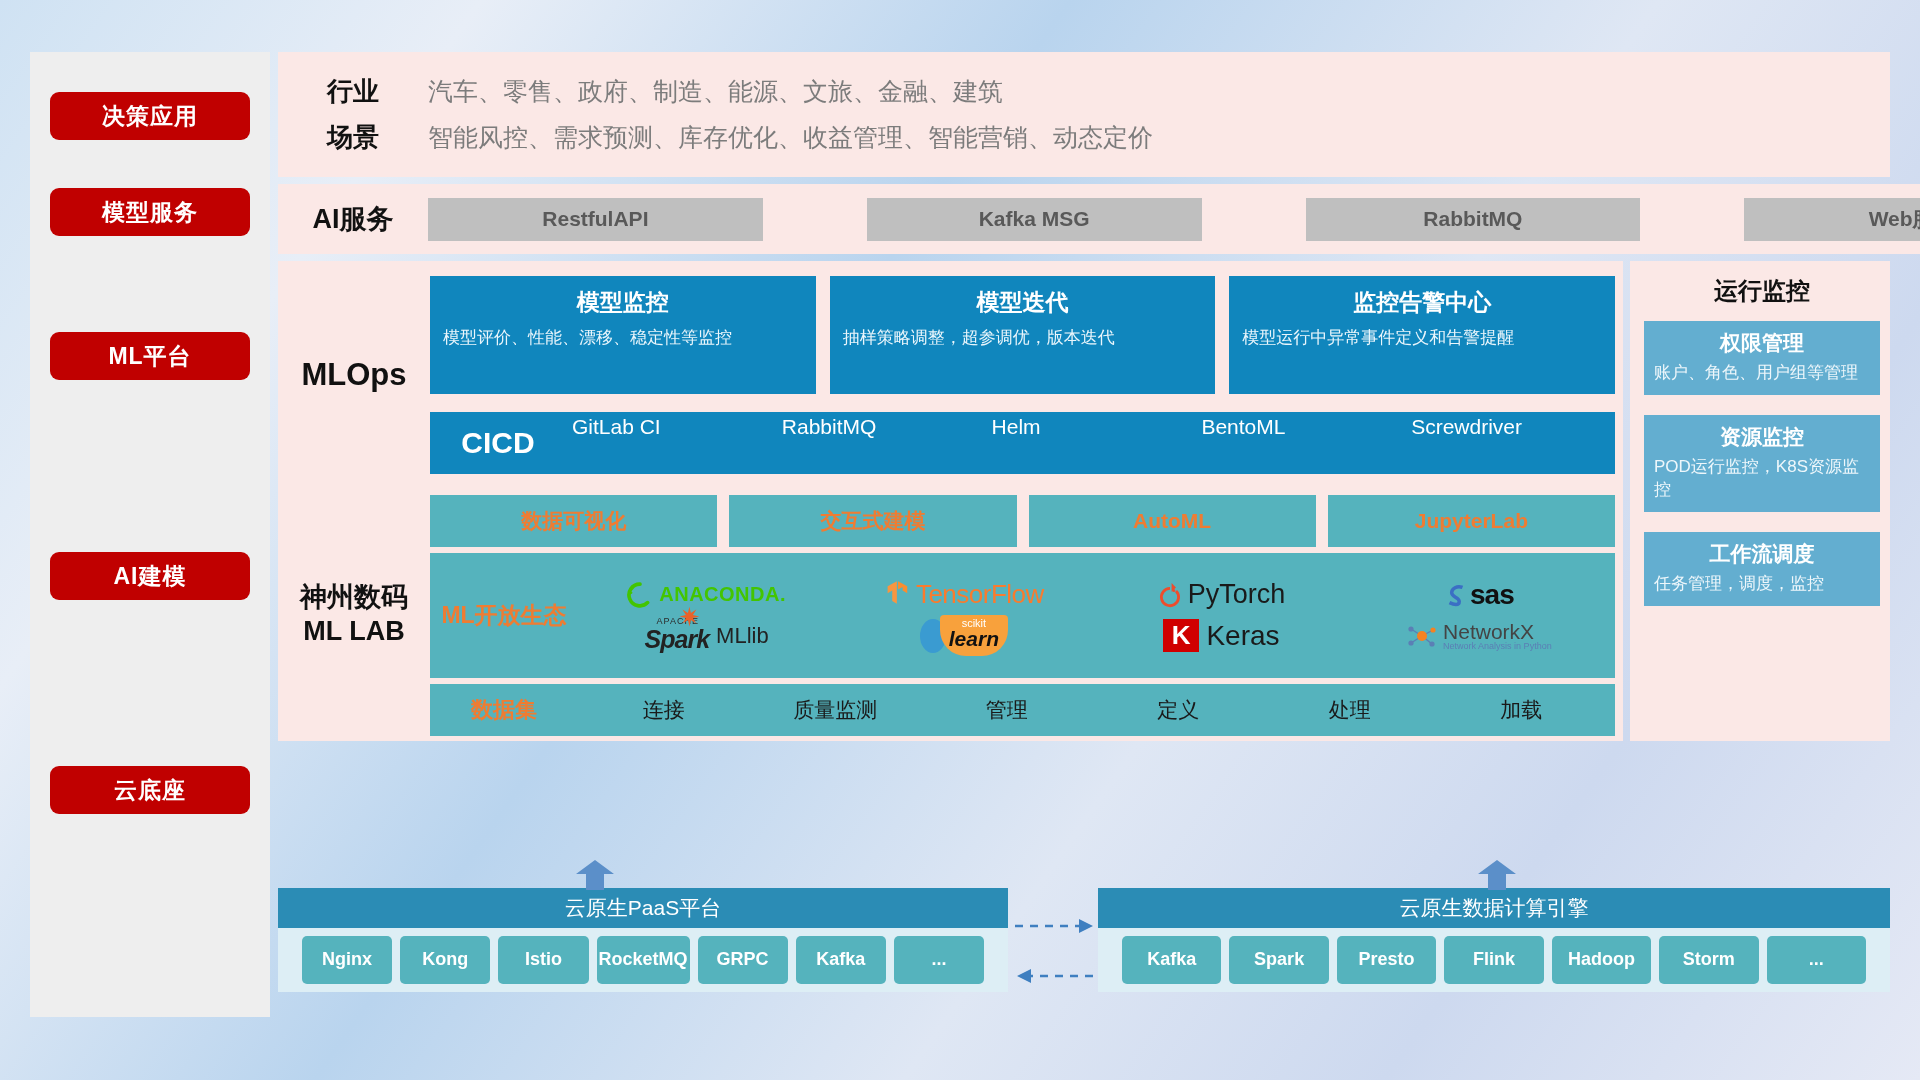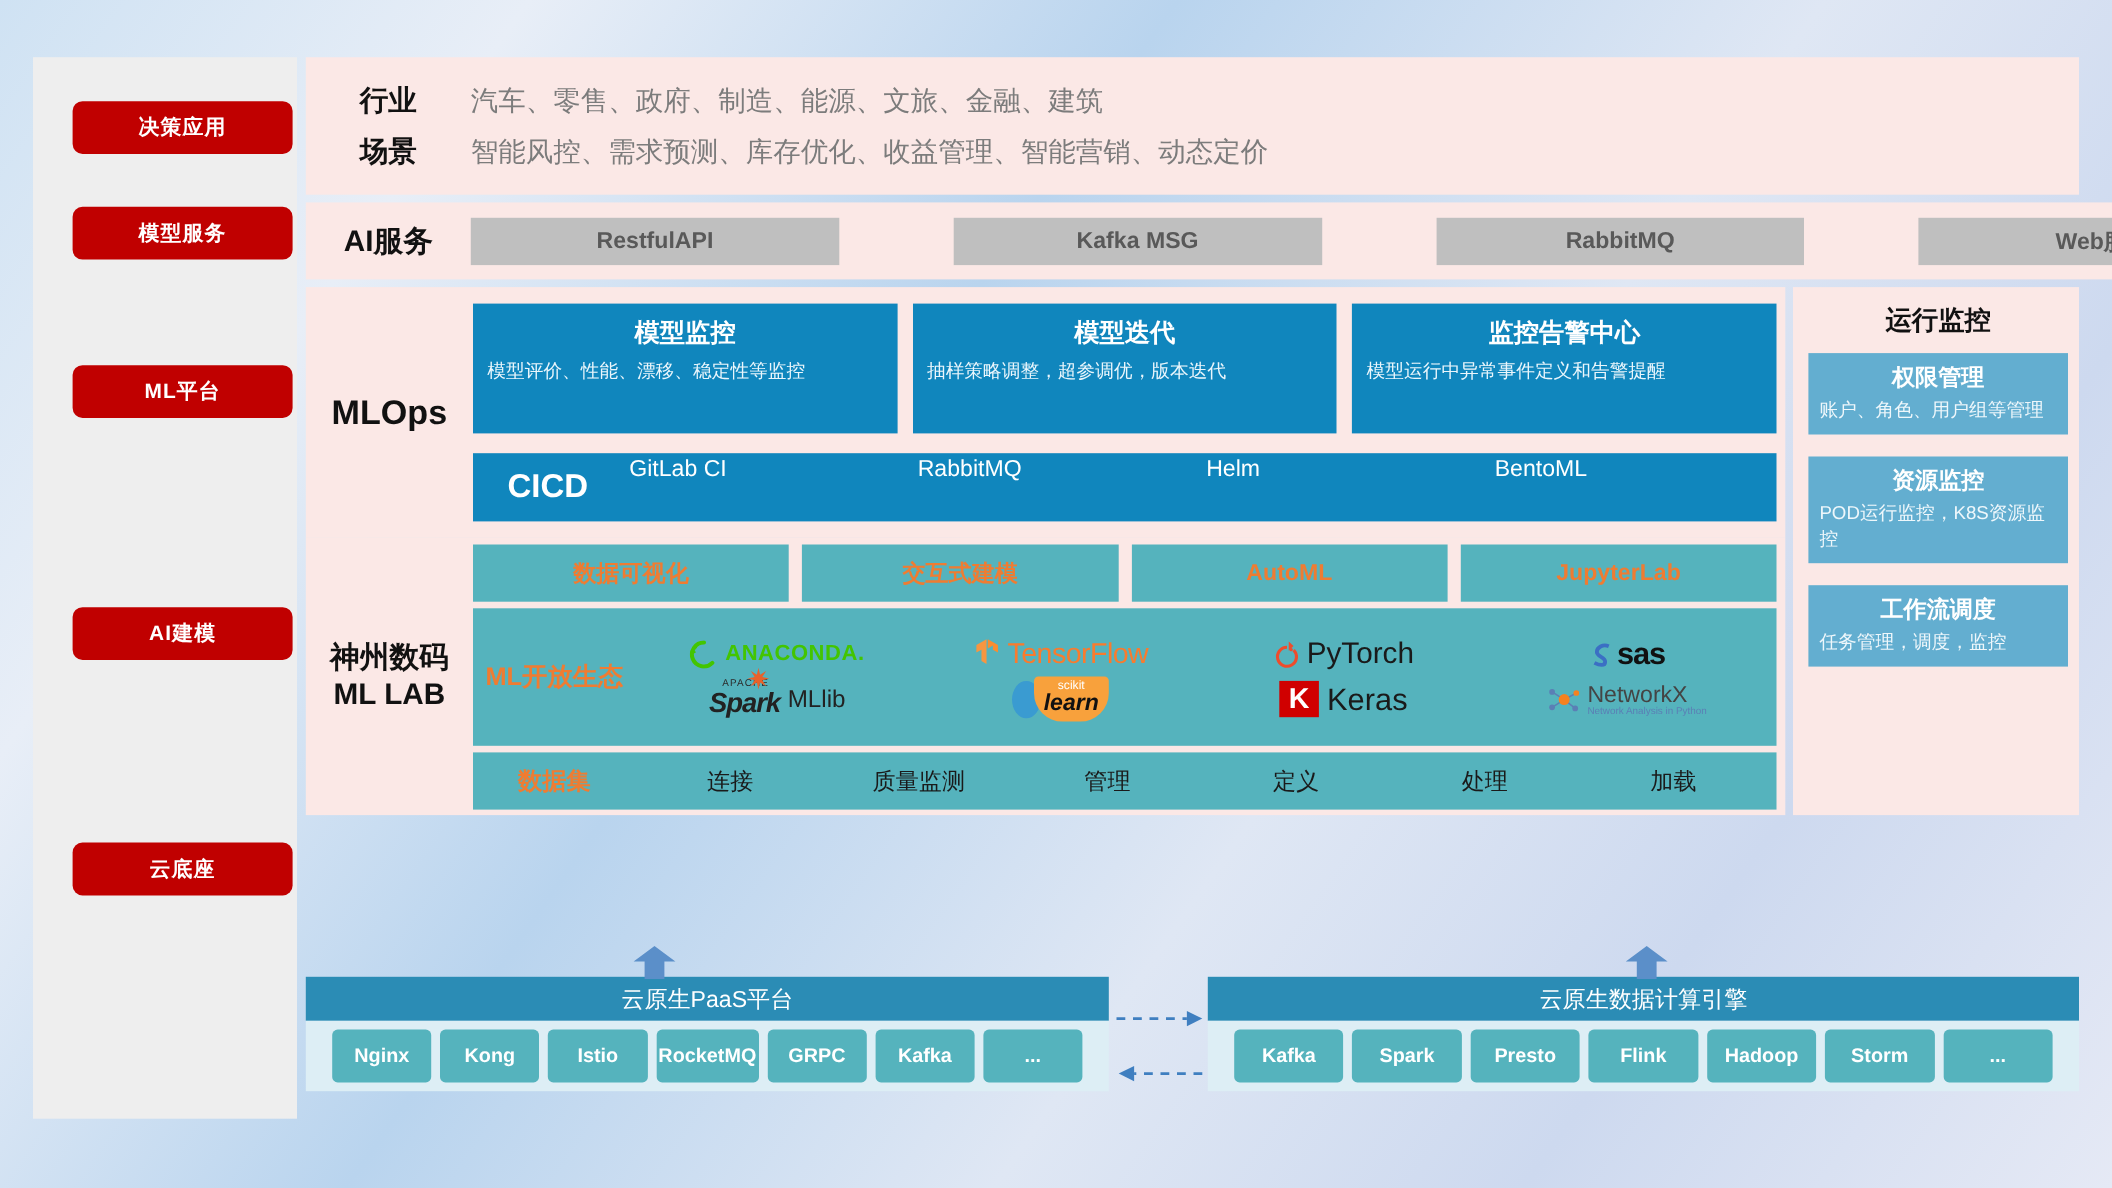--- a/index.html
+++ b/index.html
@@ -11,23 +11,23 @@
     position: relative;
   }
 
   
   #left-rail {
     position: absolute; left: 30px; top: 52px;
     width: 240px; height: 965px;
     background: #eeeeee;
   }
   .stage-chip {
-    position: absolute; left: 36px; width: 200px; height: 48px;
+    position: absolute; left: 20px; width: 200px; height: 48px;
     background: #c00000; border-radius: 9px;
-    color: #fff; font-weight: bold; font-size: 19px;
+    color: #fff; font-weight: bold; font-size: 23px;
     display: flex; align-items: center; justify-content: center;
     letter-spacing: 1px;
   }
 
   
   #main { position: absolute; left: 278px; top: 52px; width: 1612px; }
 
   .band {
     background: #fbe8e6;
     position: relative;
@@ -234,20 +234,21 @@
             </div>
           </div>
 
           <div id="cicd-bar">
             <div class="cicd-title">CICD</div>
             <div class="cicd-items">
               <div class="cicd-item">GitLab CI</div>
               <div class="cicd-item">RabbitMQ</div>
               <div class="cicd-item">Helm</div>
               <div class="cicd-item">BentoML</div>
+              <div class="cicd-item">Screwdriver</div>
             </div>
           </div>
         </div>
       </div>
 
       <div class="band" id="band-model">
         <div class="row-label">
           <div>神州数码</div>
           <div>ML LAB</div>
         </div>

